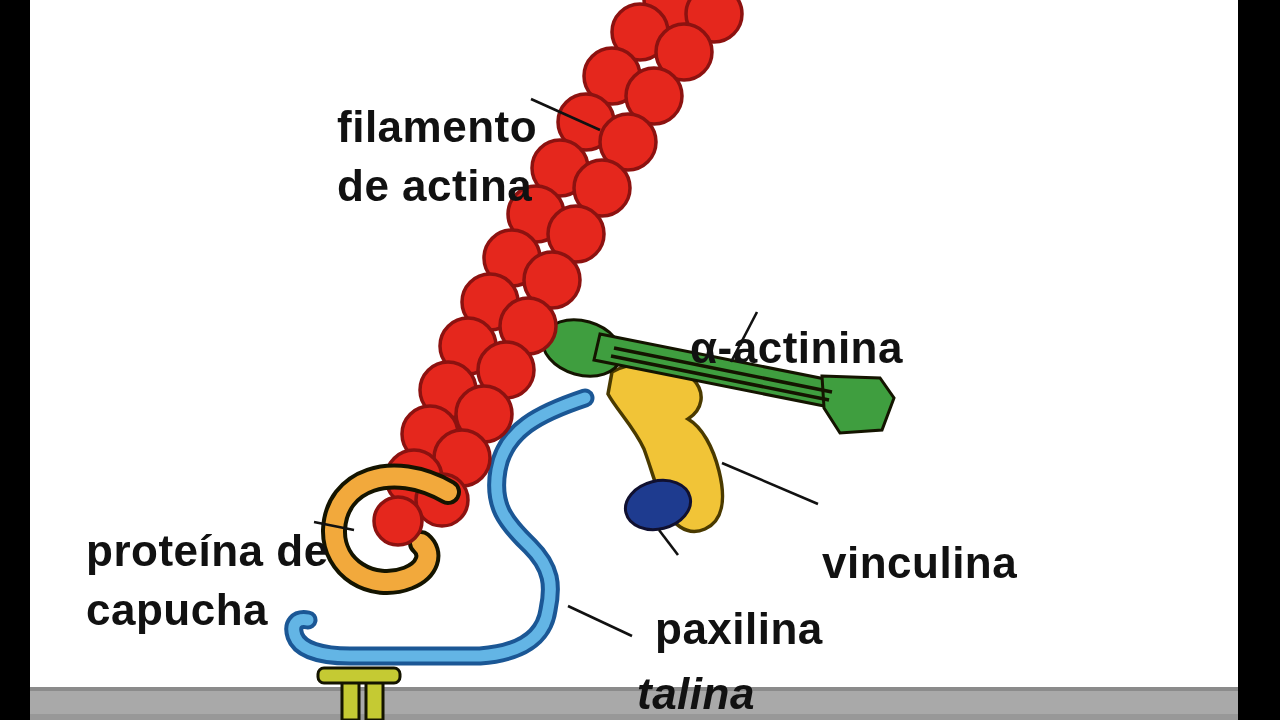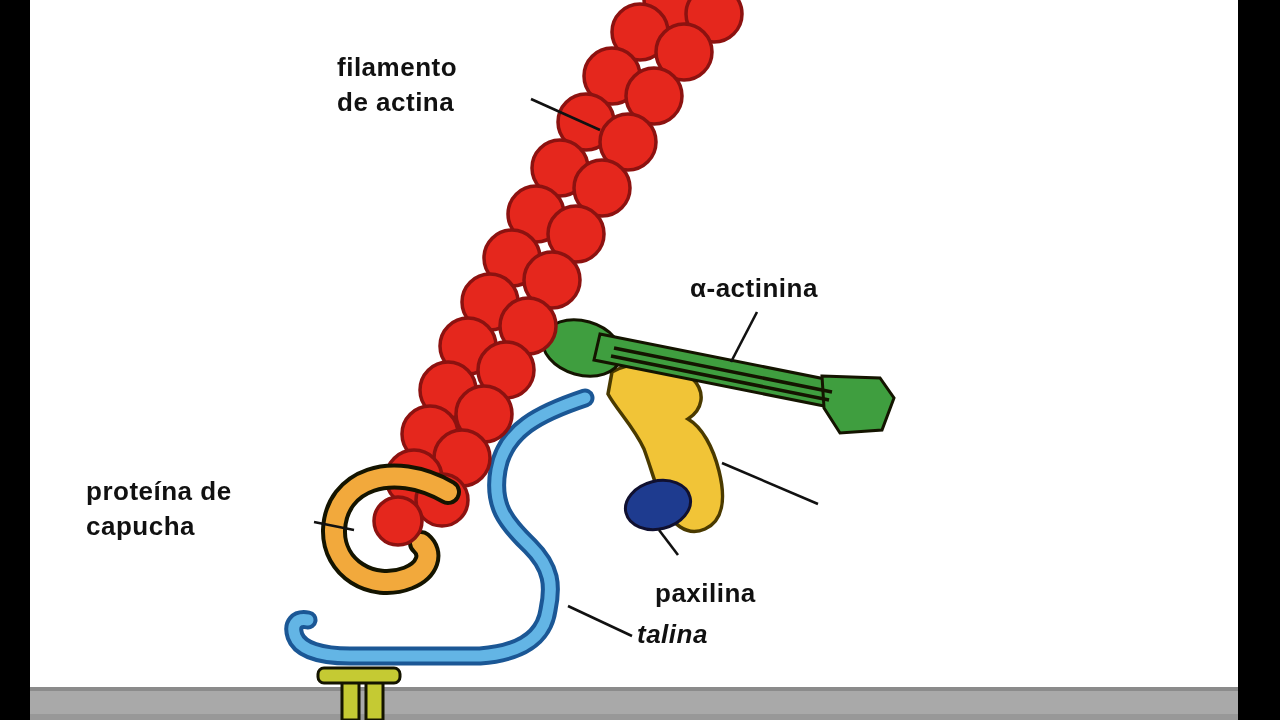--- a/index.html
+++ b/index.html
@@ -30,25 +30,26 @@
     position: absolute;
     left: 0; top: 0;
     width: 1280px;
     height: 720px;
     z-index: 5;
   }
   .diagram-label {
     position: absolute;
     z-index: 20;
     font-weight: bold;
-    font-size: 26px;
+    font-size: 44px;
     line-height: 1.34;
     color: #111;
     white-space: pre-line;
     letter-spacing: 0.5px;
+    margin-top: 48px;
   }
 </style>
 </head>
 <body>
 
 <div class="stage">
 
   <div class="letterbox left"></div>
   <div class="letterbox right"></div>
 
@@ -156,18 +157,19 @@
   </svg>
 
   <div class="diagram-label" style="left:337px; top:50px;">filamento
 de actina</div>
 
   <div class="diagram-label" style="left:86px; top:474px;">proteína de
 capucha</div>
 
   <div class="diagram-label" style="left:690px; top:271px;">α-actinina</div>
 
+  <div class="diagram-label" style="left:822px; top:486px;">vinculina</div>
 
-  <div class="diagram-label" style="left:655px; top:576px;">paxilina</div>
+  <div class="diagram-label" style="left:655px; top:552px;">paxilina</div>
 
   <div class="diagram-label" style="left:637px; top:617px;font-style:italic;">talina</div>
 
 </div>
 
 </body></html>

